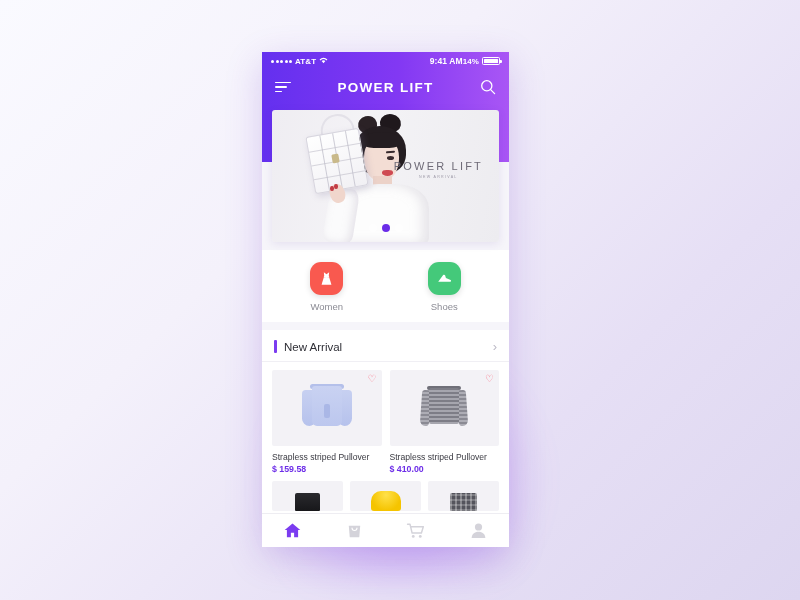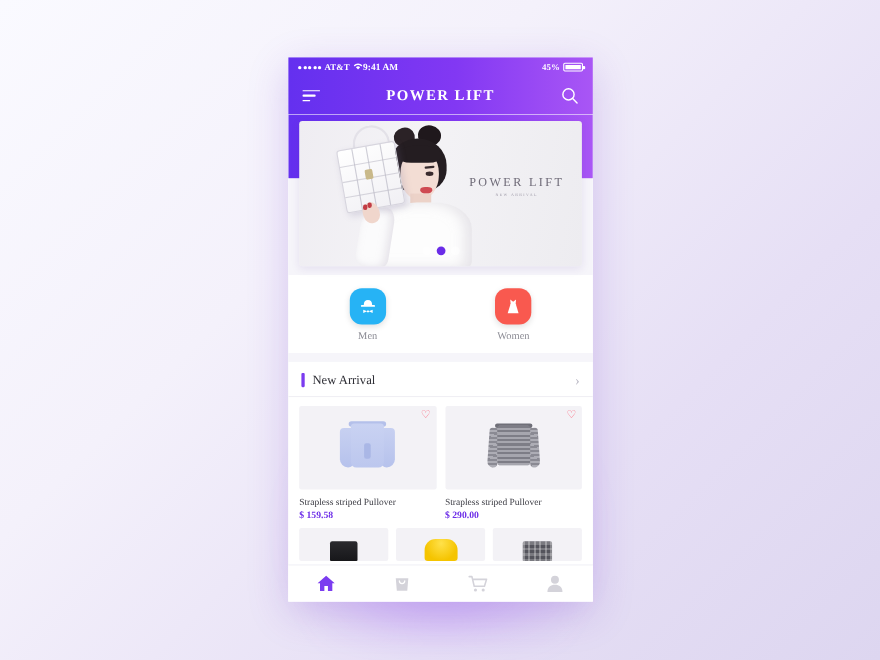--- a/index.html
+++ b/index.html
@@ -26,46 +26,45 @@
     background: radial-gradient(ellipse at 50% 60%, rgba(150,70,255,0.40) 0%, rgba(150,70,255,0.20) 35%, rgba(150,70,255,0.0) 70%);
     filter: blur(14px);
     pointer-events: none;
   }
 
   
   .phone {
     position: absolute;
     left: 262px;
     top: 52px;
-    width: 277px;
+    width: 247px;
     height: 495px;
     background: #ffffff;
     overflow: hidden;
     box-shadow: 0 10px 34px rgba(110, 50, 200, 0.22);
-    font-family: Liberation Serif, serif;
   }
 
   
   .status-bar {
     height: 18px;
     background: linear-gradient(90deg, #6430ef 0%, #8238f3 55%, #a956f5 100%);
     display: flex;
     align-items: center;
     padding: 0 9px;
     color: #ffffff;
     font-size: 8.5px;
     font-weight: bold;
     letter-spacing: 0.1px;
   }
   .sb-left { display: flex; align-items: center; gap: 3px; flex: 0 0 auto; }
   .sb-dots { display: flex; gap: 1.5px; align-items: center; }
   .sb-dots i { width: 3px; height: 3px; border-radius: 50%; background: #fff; display: block; }
   .sb-carrier { font-size: 8px; }
   .sb-wifi { font-size: 8px; line-height: 1; }
-  .sb-center { flex: 1; text-align: left; font-size: 8.5px; }
+  .sb-center { flex: 1; text-align: right; font-size: 8.5px; }
   .sb-right { display: flex; align-items: center; gap: 3px; flex: 0 0 auto; font-size: 8px; }
   .battery {
     width: 18px; height: 8px;
     border: 1px solid #fff; border-radius: 1.5px;
     position: relative; padding: 1px;
   }
   .battery::after {
     content: ""; position: absolute; right: -2.5px; top: 2px;
     width: 1.5px; height: 3px; background: #fff; border-radius: 0 1px 1px 0;
   }
@@ -262,21 +261,21 @@
       </span>
       <span class="sb-carrier">AT&amp;T</span>
       <span class="sb-wifi">
         <svg width="9" height="7" viewBox="0 0 9 7">
             <path d="M4.5 6.2 L2.6 4.1 a2.7 2.7 0 0 1 3.8 0 Z M0.6 2.4 a5.6 5.6 0 0 1 7.8 0 l-0.9 1 a4.3 4.3 0 0 0 -6 0 Z" fill="#fff"></path>
           </svg>
       </span>
     </div>
     <div class="sb-center">9:41 AM</div>
     <div class="sb-right">
-      <span>45%</span>
+      <span>14%</span>
       <span class="battery">
           <i></i>
         </span>
     </div>
   </div>
 
   <div class="app-header">
     <div class="hamburger">
       <i></i>
         <i></i>
@@ -329,38 +328,35 @@
         <div class="hero-dots">
           <i></i>
           <i class="active"></i>
           <i></i>
         </div>
       </div>
     </div>
 
     <div class="categories">
       <div class="cat">
-        <div class="cat-icon" style="background:#26b3f5">
-          <svg width="19" height="19" viewBox="0 0 20 20">
-            <path d="M6 9 C6 5.5 7.4 4 10 4 C12.6 4 14 5.5 14 9 Z" fill="#fff"></path>
-            <rect x="3.2" y="8.6" width="13.6" height="1.9" rx="0.95" fill="#fff"></rect>
-            <path d="M5.5 13.2 L9.2 14.8 L5.5 16.4 Z M14.5 13.2 L10.8 14.8 L14.5 16.4 Z" fill="#fff"></path>
-            <rect x="9" y="14" width="2" height="1.7" rx="0.5" fill="#fff"></rect>
-          </svg>
-        </div>
-        <div class="cat-label">Men</div>
-      </div>
-      <div class="cat">
         <div class="cat-icon" style="background:#f9594f">
           <svg width="19" height="19" viewBox="0 0 20 20">
             <path d="M7.2 3.4 L10 5.6 L12.8 3.4 L12.4 7.4 L13 8.4 L10 9.6 L7 8.4 L7.6 7.4 Z" fill="#fff"></path>
             <path d="M7.2 8.8 L12.8 8.8 L15.2 16.6 L4.8 16.6 Z" fill="#fff"></path>
           </svg>
         </div>
         <div class="cat-label">Women</div>
+      </div>
+      <div class="cat">
+        <div class="cat-icon" style="background:#44c97a">
+          <svg width="19" height="19" viewBox="0 0 20 20">
+            <path d="M3.4 13.4 L8.6 6.4 C9.3 5.6 10.4 5.9 10.7 6.9 L11.5 9.6 L16.4 11.5 C17 11.8 17 12.6 16.4 13.4 Z" fill="#fff"></path>
+          </svg>
+        </div>
+        <div class="cat-label">Shoes</div>
       </div>
     </div>
 
     <div class="section-gap"></div>
 
     <div class="new-arrival">
       <div class="section-head">
         <span class="accent-bar"></span>
         <span class="section-title">New Arrival</span>
         <span class="chevron">›</span>
@@ -386,21 +382,21 @@
           <div class="prod-img">
             <div class="g-gray-top">
               <div class="band"></div>
                 <div class="slvL"></div>
                 <div class="slvR"></div>
               <div class="body"></div>
             </div>
             <span class="heart">♡</span>
           </div>
           <div class="prod-name">Strapless striped Pullover</div>
-          <div class="prod-price">$ 290.00</div>
+          <div class="prod-price">$ 410.00</div>
         </div>
       </div>
 
       <div class="prod-grid-3">
         <div class="prod-img-sm">
             <div class="g-black-skirt"></div>
           </div>
         <div class="prod-img-sm">
             <div class="g-yellow-jacket"></div>
           </div>

